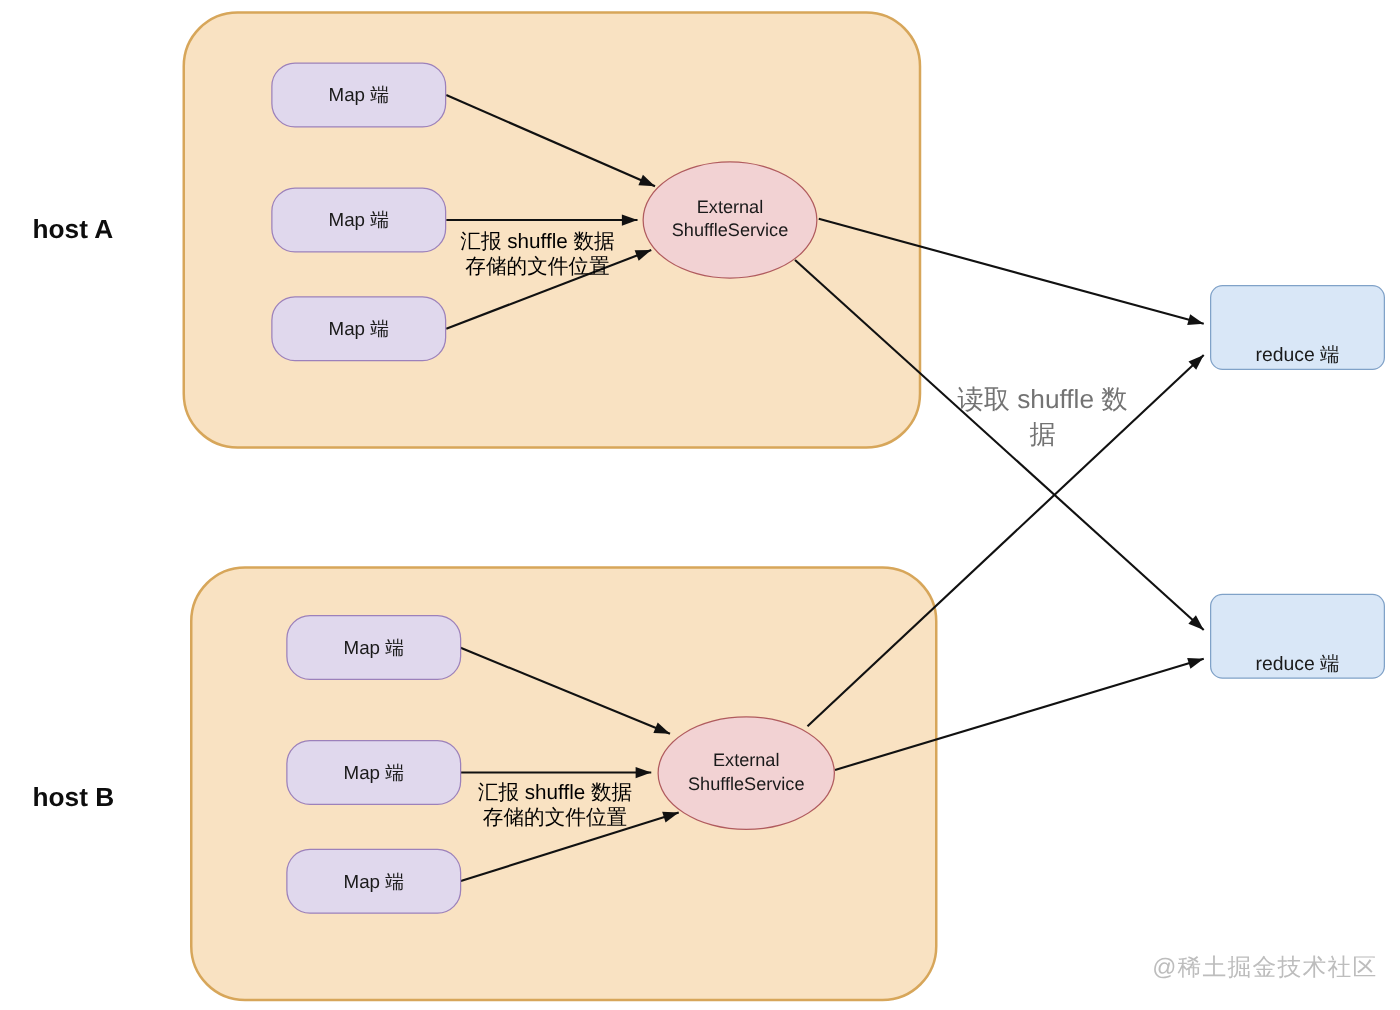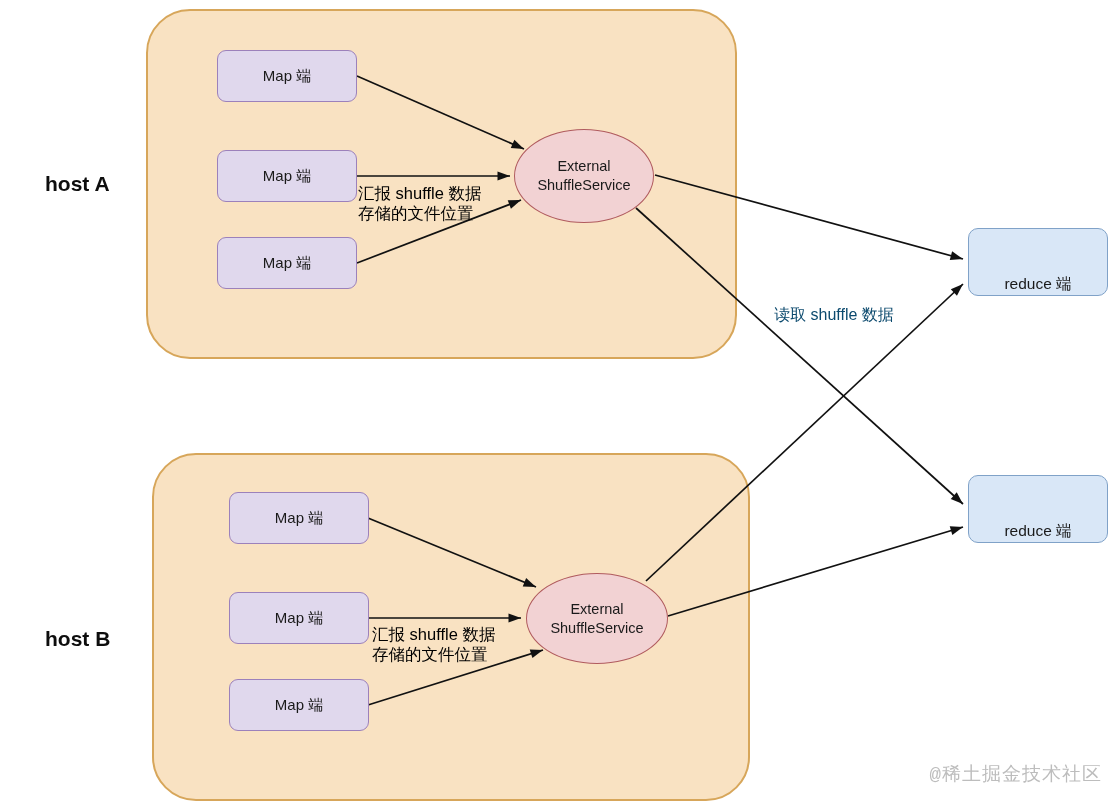--- a/index.html
+++ b/index.html
@@ -21,31 +21,31 @@
     font-family:"Liberation Sans","DejaVu Sans",sans-serif;
   }
   .host{
     position:absolute;border-radius:44px;box-sizing:border-box;
     background:var(--host-fill);border:2px solid var(--host-border);
     z-index:1;
   }
   #hostA{left:146px;top:9px;width:591px;height:350px;}
   #hostB{left:152px;top:453px;width:598px;height:348px;}
   .host-label{
-    position:absolute;font-size:21px;font-weight:bold;color:#0d0d0d;z-index:4;margin-left:19px;
+    position:absolute;font-size:21px;font-weight:bold;color:#0d0d0d;z-index:4;
   }
   #hostALabel{left:26px;top:172px;}
   #hostBLabel{left:26px;top:627px;}
   #edgesLayer{
     position:absolute;left:0;top:0;width:1120px;height:808px;
     z-index:2;pointer-events:none;
   }
   .map-node{
     position:absolute;width:140px;height:52px;box-sizing:border-box;
-    border-radius:9px;background:var(--map-fill);
+    border-radius:19px;background:var(--map-fill);
     border:1.5px solid var(--map-border);
     display:flex;align-items:center;justify-content:center;
     font-size:15px;color:#1a1a1a;z-index:3;
   }
   #mapA1{left:217px;top:50px;}
   #mapA2{left:217px;top:150px;}
   #mapA3{left:217px;top:237px;}
   #mapB1{left:229px;top:492px;}
   #mapB2{left:229px;top:592px;}
   #mapB3{left:229px;top:679px;}
@@ -60,33 +60,33 @@
   .reduce-node{
     position:absolute;width:140px;height:68px;box-sizing:border-box;
     border-radius:10px;background:var(--reduce-fill);
     border:1.5px solid var(--reduce-border);
     display:flex;align-items:flex-end;justify-content:center;
     font-size:15.5px;color:#1a1a1a;z-index:3;
   }
   #reduce1{left:968px;top:228px;}
   #reduce2{left:968px;top:475px;}
   .annotation{
-    position:absolute;font-size:16.5px;line-height:19.5px;
+    position:absolute;font-size:16.5px;line-height:19.5px;text-align:center;
     color:#000;z-index:4;
   }
   #annotA{left:358px;top:184px;width:144px;}
   #annotB{left:372px;top:625px;width:144px;}
   .edge-label{
-    position:absolute;font-size:16px;color:#0c4a6e;z-index:4;
+    position:absolute;font-size:21px;color:#737373;z-index:4;
     width:140px;text-align:center;
   }
   #edgeLabel{left:764px;top:305px;}
   .watermark{
     position:absolute;right:18px;top:761px;font-size:19px;
-    color:var(--watermark-color);letter-spacing:1px;z-index:4;font-family:Liberation Mono, monospace;
+    color:var(--watermark-color);letter-spacing:1px;z-index:4;
   }
 </style>
 </head>
 <body>
 
 <div class="host" id="hostA"></div>
 <div class="host" id="hostB"></div>
 
 <svg id="edgesLayer" viewBox="0 0 1120 808" xmlns="http://www.w3.org/2000/svg">
   <defs>

